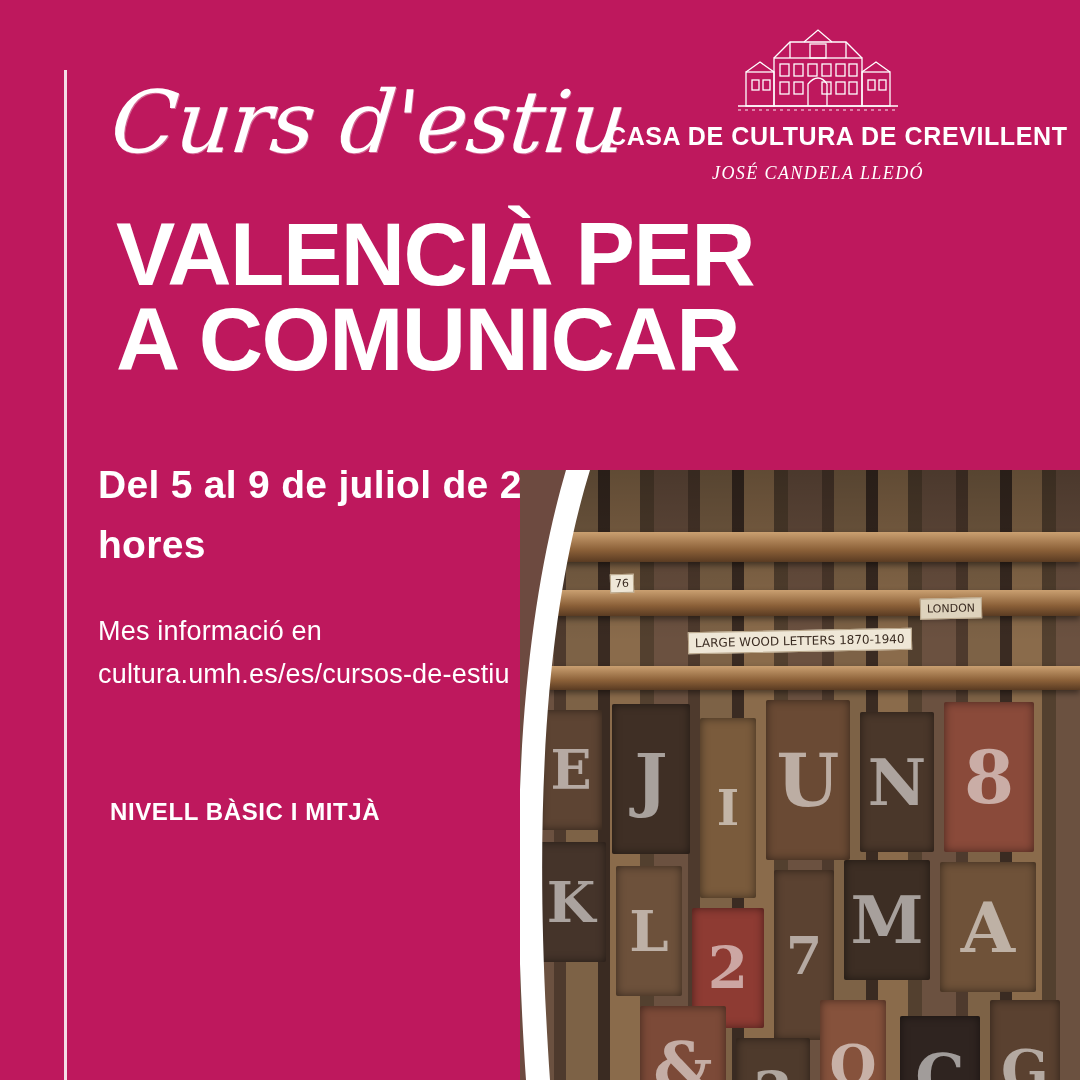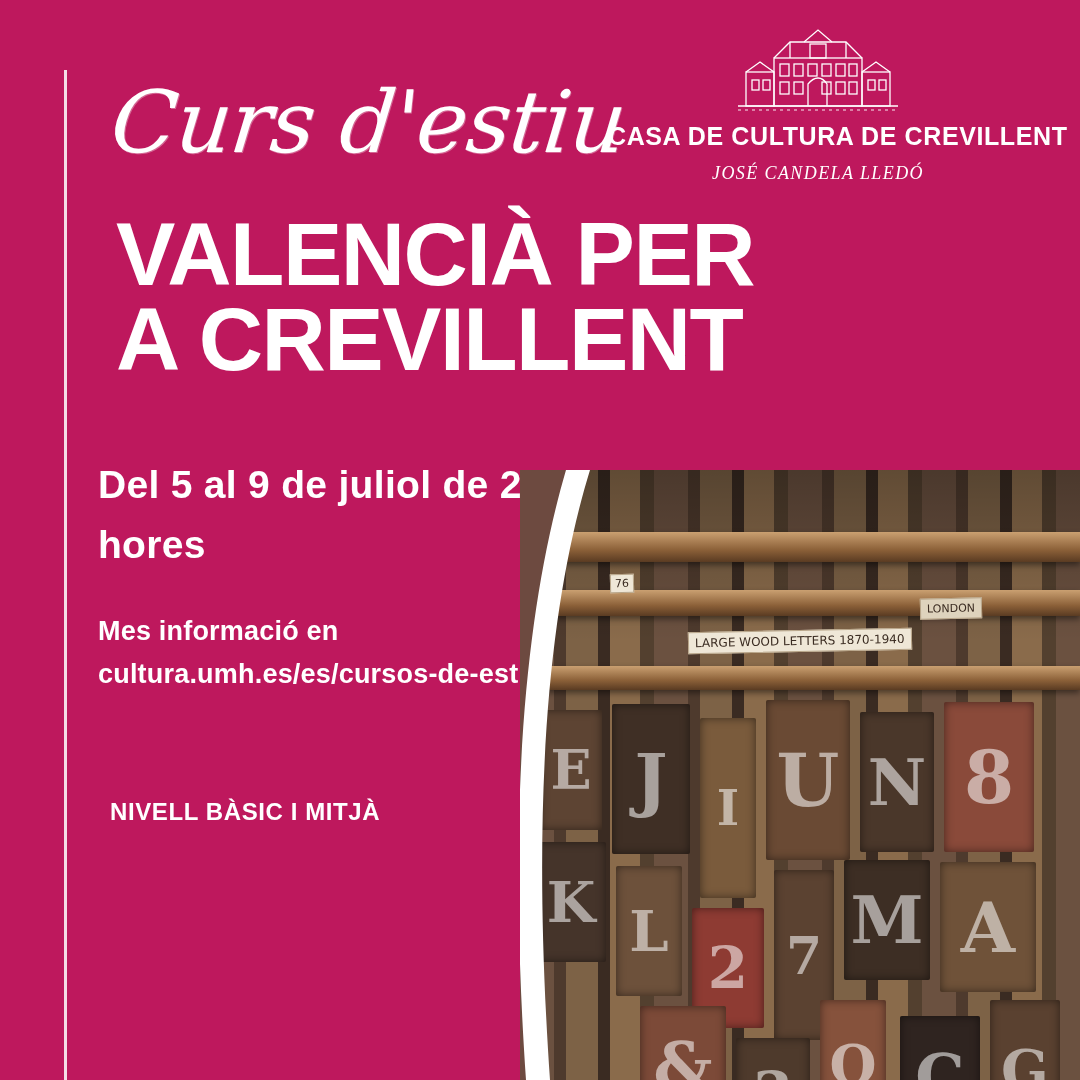--- a/index.html
+++ b/index.html
@@ -102,21 +102,21 @@
   }
 
   
   .moreinfo {
     position: absolute;
     left: 98px;
     top: 610px;
     width: 620px;
     color: #fff;
     font-family: "Liberation Sans", sans-serif;
-    font-weight: bold;
+    font-weight: normal;
     font-size: 27px;
     line-height: 1.6;
     letter-spacing: 0.2px;
   }
   .moreinfo .url { display: block; }
 
   
   .level {
     position: absolute;
     left: 110px;
@@ -250,21 +250,21 @@
       </g>
     </svg>
     <div class="logo-name">CASA DE CULTURA DE CREVILLENT</div>
     <div class="logo-sub">JOSÉ CANDELA LLEDÓ</div>
   </div>
 
   <div class="script-title">Curs d'estiu</div>
 
   <div class="headline">
     <span>VALENCIÀ PER</span>
-    <span class="l2">A CREVILLENT</span>
+    <span class="l2">A COMUNICAR</span>
   </div>
 
   <div class="dates">Del 5 al 9 de juliol de 2021 de 16 a 21 hores</div>
 
   <div class="moreinfo">
     <span>Mes informació en</span>
     <span class="url">cultura.umh.es/es/cursos-de-estiu</span>
   </div>
 
   <div class="level">NIVELL BÀSIC I MITJÀ</div>

